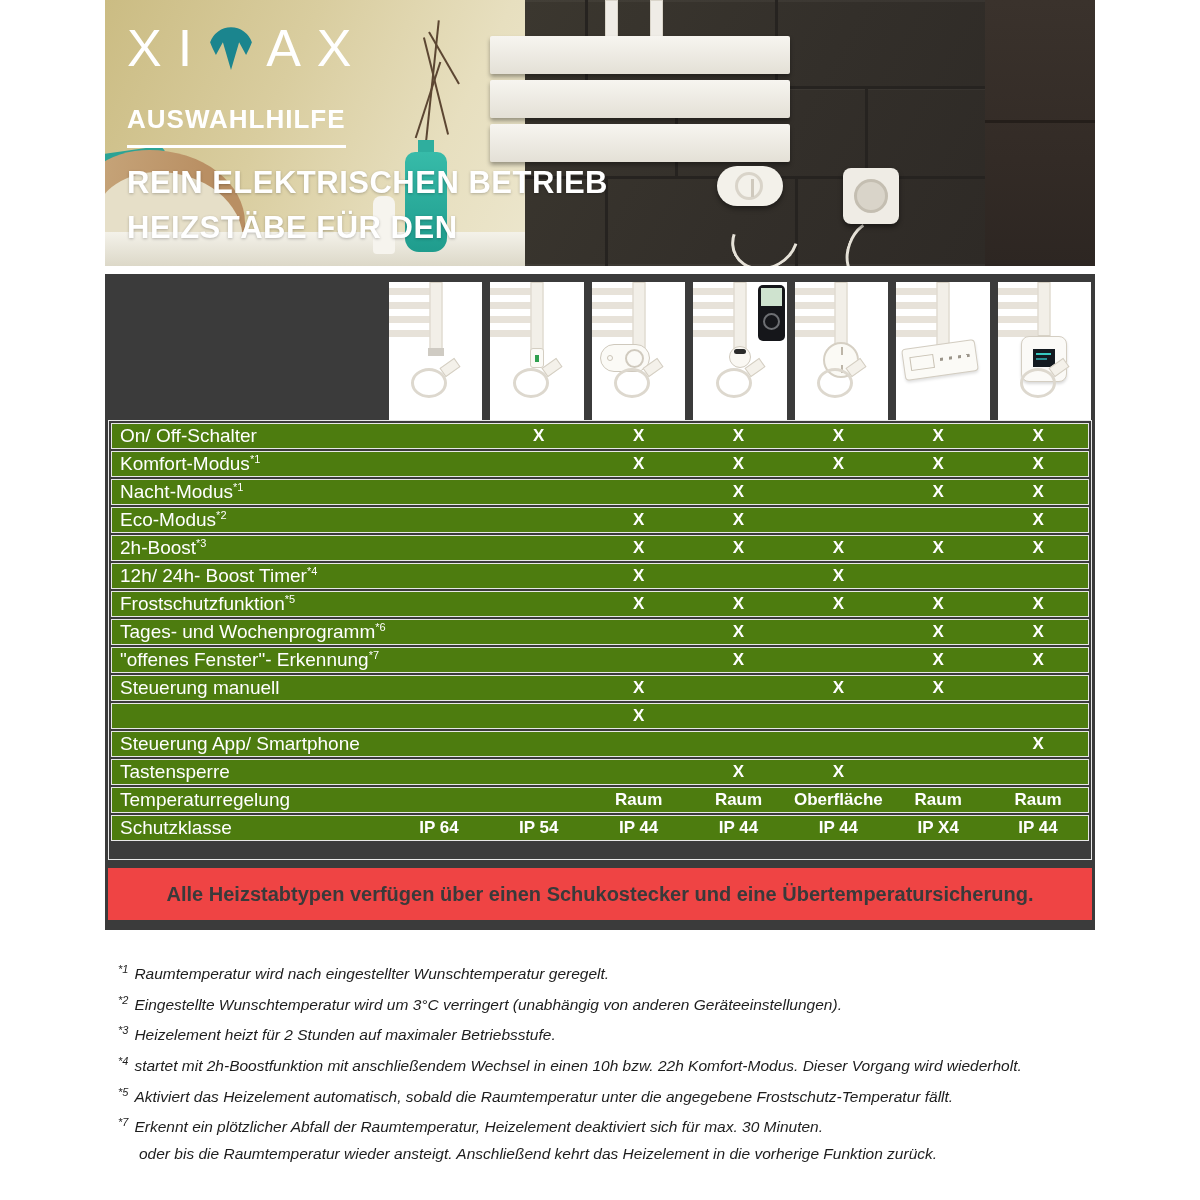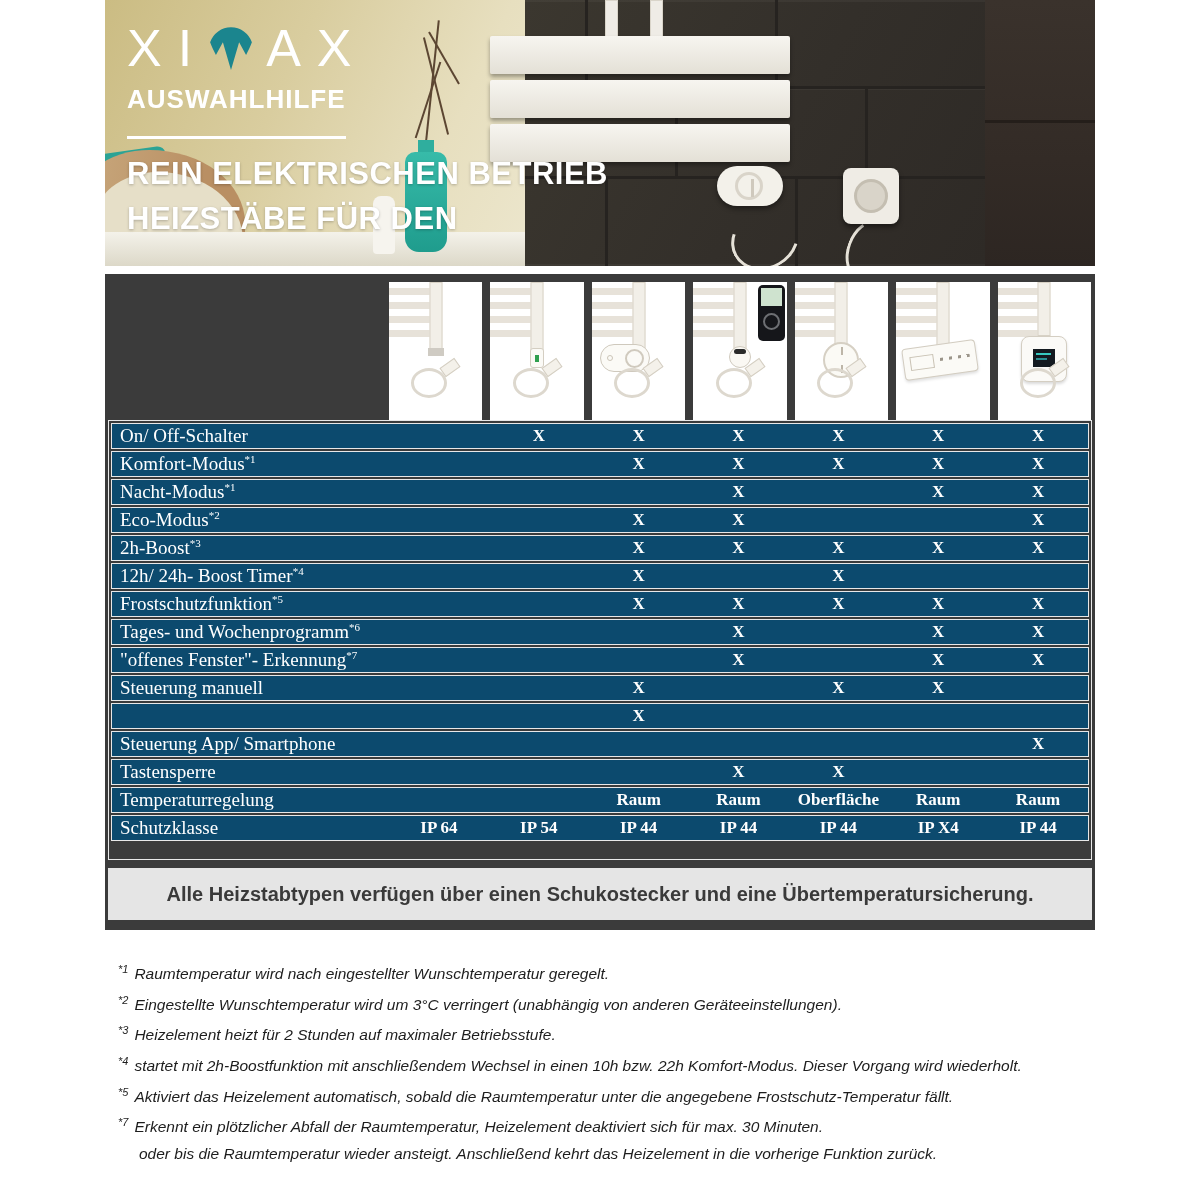--- a/index.html
+++ b/index.html
@@ -54,22 +54,22 @@
   .socket-hole { position:absolute; left:11px; top:11px; width:34px; height:34px; border-radius:50%;
                  background:#d9d4c9; border:3px solid #c4beb1; }
   .cable { position:absolute; border:3px solid #e6e2d8; border-radius:50%; background:transparent; }
   .c1 { left:630px; top:204px; width:60px; height:70px; border-color:#e6e2d8 transparent transparent #e6e2d8; transform:rotate(-120deg); }
   .c2 { left:742px; top:220px; width:40px; height:60px; border-color:transparent transparent #e6e2d8 #e6e2d8; transform:rotate(20deg); }
 
   .hero-text { position:absolute; left:22px; top:12px; color:#fff; z-index:5; }
   .logo-row { display:flex; align-items:center; }
   .logo-txt { font-size:52px; letter-spacing:16px; font-weight:400; color:#fff; }
   .logo-mark { width:58px; height:64px; margin:0 6px 8px -6px; }
-  .eyebrow { display:inline-block; font-size:26px; font-weight:700; letter-spacing:1px;
-             border-bottom:3px solid #fff; padding-bottom:21px; }
+  .eyebrow { display:inline-block; margin-top:20px; font-size:26px; font-weight:700; letter-spacing:1px;
+             border-bottom:3px solid #fff; padding-bottom:10px; }
   .h-title { margin-top:12px; font-size:31px; font-weight:700; line-height:45px; letter-spacing:0.5px;
              text-shadow:0 1px 3px rgba(0,0,0,0.25); }
 
   
   .board { position:relative; margin:8px 105px 0; width:990px; background:#3b3b3b; padding:8px 0 10px; }
   .grid { display:grid; grid-template-columns:280px repeat(7,1fr); }
   .p-cell { padding:0 4px; }
   .p-img { position:relative; width:100%; height:138px; background:#fff; overflow:hidden; }
   .rung { position:absolute; left:0; height:7px; width:50%; background:#e7e2d9; border-radius:0 4px 4px 0; }
   .rod  { position:absolute; left:50%; transform:translateX(-50%); top:0; width:13px; background:#f2efe8; border:1px solid #d8d2c6; }
@@ -99,27 +99,27 @@
           border:1px solid #d4cec2; border-radius:8px; box-shadow:0 2px 3px rgba(0,0,0,0.15); }
   .screen7 { position:absolute; left:11px; top:12px; width:22px; height:18px; background:#141a20; }
   .s7a { position:absolute; left:3px; top:4px; width:15px; height:2px; background:#37c9c0; }
   .s7b { position:absolute; left:3px; top:9px; width:11px; height:2px; background:#2a8f92; }
 
   .typ-row { margin-top:4px; }
   .typ-cell { text-align:center; color:#fff; font-weight:700; font-size:21px; padding:4px 0 8px; }
 
   .rows-wrap { margin:0 3px; border:1px solid #e8e8e8; padding:2px; }
   .t-row { display:grid; grid-template-columns:277px repeat(7,1fr); border:1px solid #e8e8e8;
-           margin-bottom:2px; height:26px; align-items:center; background:#0c4a6e;font-family:Liberation Serif, serif; }
+           margin-bottom:2px; height:26px; align-items:center; background:#4d7c0f; }
   .t-row:last-child { margin-bottom:16px; }
   .t-label { color:#fff; font-size:19px; padding-left:8px; white-space:nowrap; }
   .t-label sup { font-size:11px; }
   .t-val { color:#fff; font-weight:700; font-size:17px; text-align:center; }
 
-  .note-strip { margin:8px 3px 0; background:#e5e5e5; min-height:52px; display:flex; align-items:center;
+  .note-strip { margin:8px 3px 0; background:#ef4444; min-height:52px; display:flex; align-items:center;
                 justify-content:center; }
   .note-text { color:#3a3a3a; font-weight:700; font-size:20px; text-align:center; padding:6px 12px; }
 
   
   .footnotes { margin:30px 105px 0 118px; color:#1d1d1d; }
   .fn-line { font-style:italic; font-size:15.5px; margin-bottom:7.5px; line-height:19px; }
   .fn-line sup { font-size:11px; font-weight:400; margin-right:6px; }
   .fn-cont { padding-left:21px; }
 </style>
 </head>

